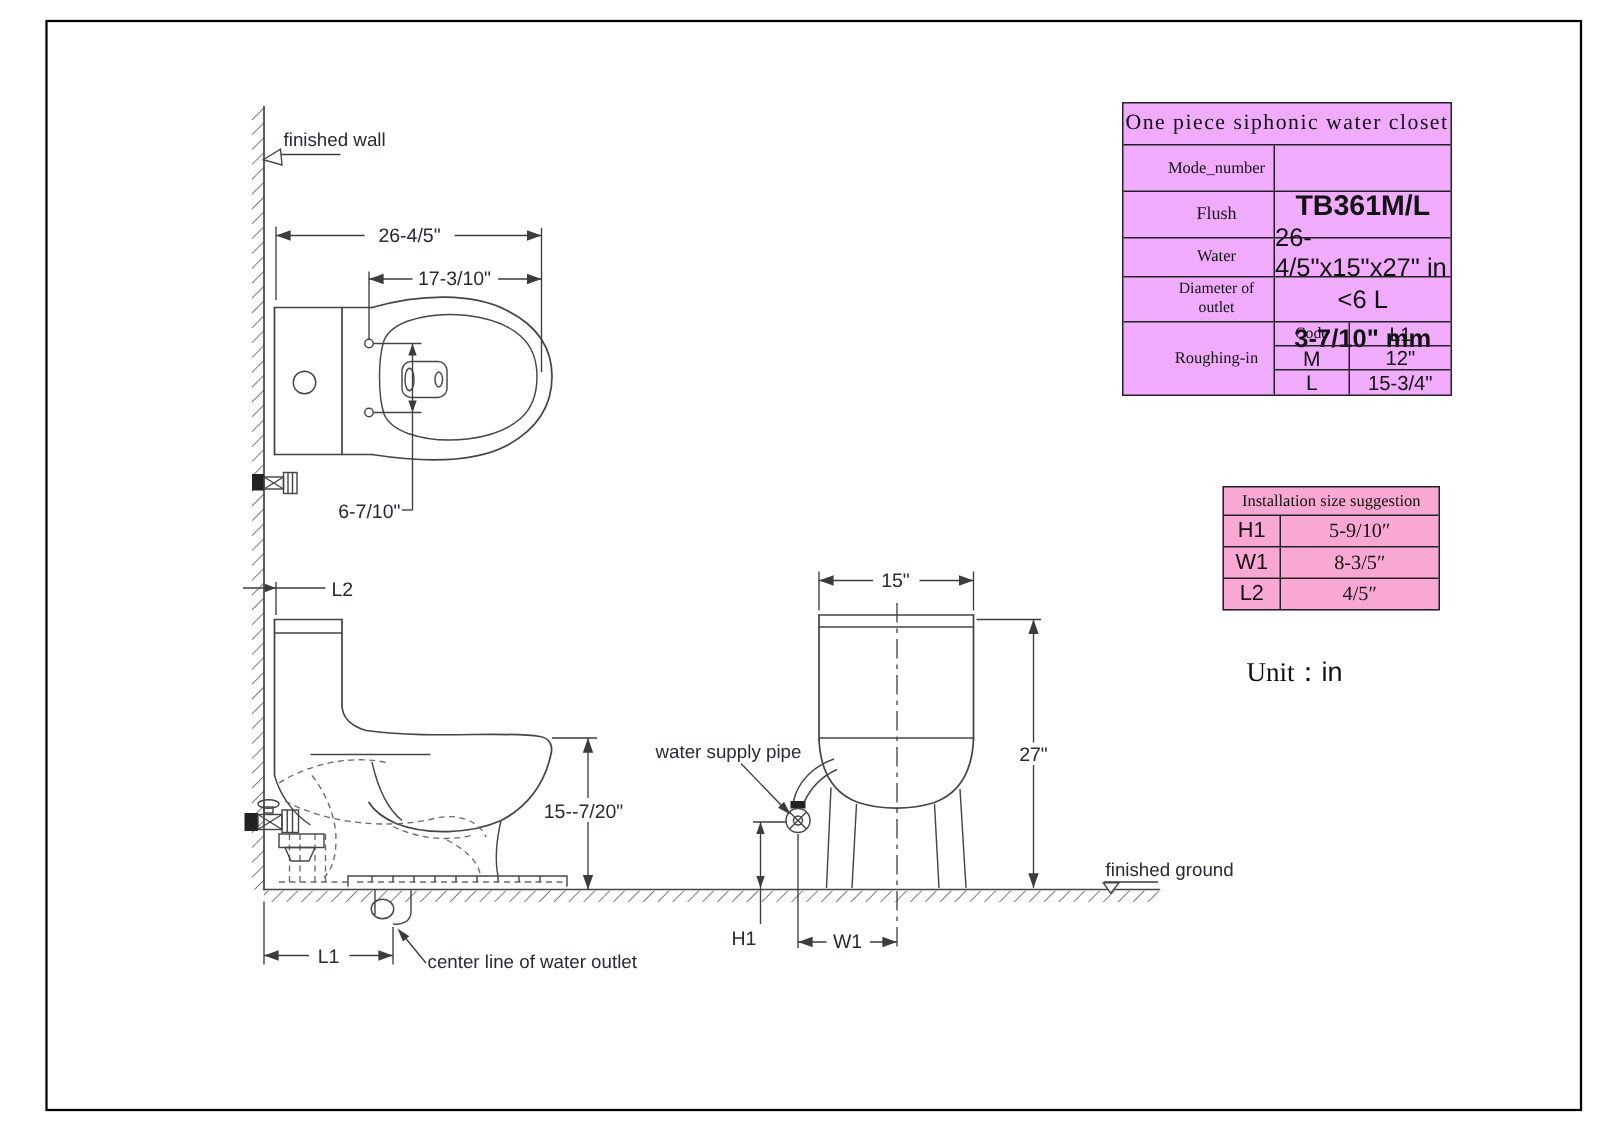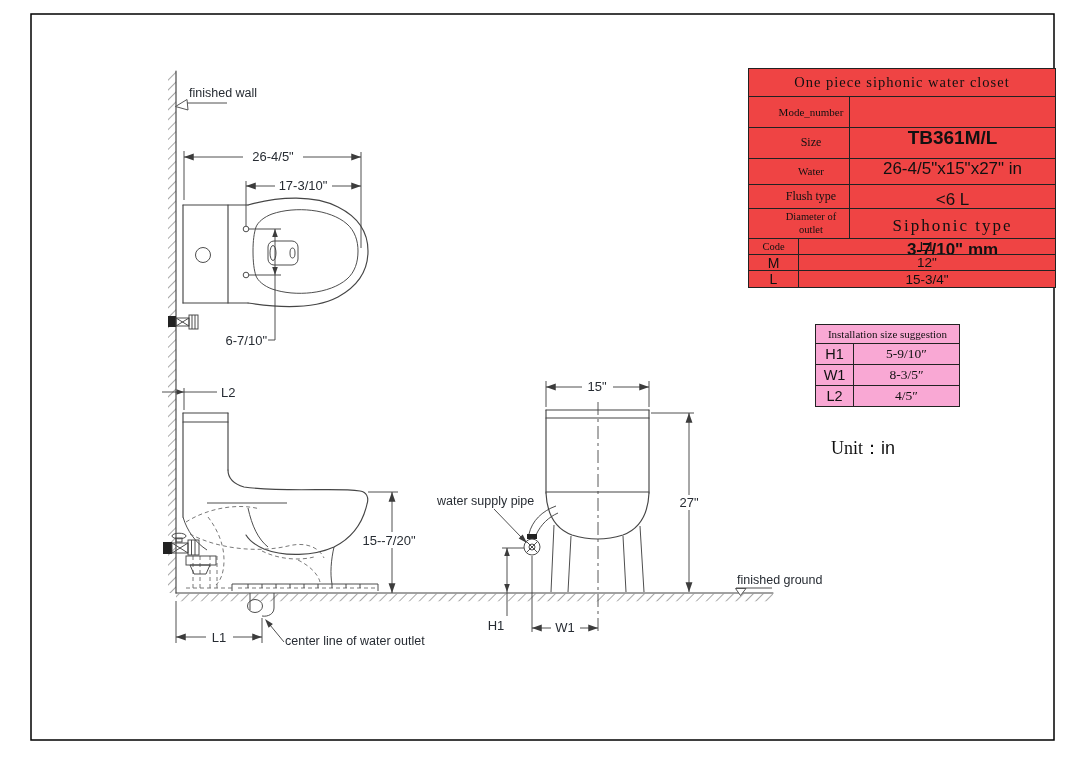--- a/index.html
+++ b/index.html
@@ -1,22 +1,22 @@
 <!DOCTYPE html>
 <html><head>
 <meta charset="utf-8">
 <style>
   html,body { margin:0; padding:0; background:#fff; }
   #page { position:relative; width:1082px; height:762px; background:#fff; overflow:hidden;
           font-family:"Liberation Sans", sans-serif; color:#222; }
   #drawing { position:absolute; left:0; top:0; }
 
   
-  .spec { position:absolute; left:748px; top:68px; width:308px; box-sizing:border-box;
-          border:1.5px solid #222; background:#ef4444; color:#111;
+  .spec { position:absolute; left:748px; top:68px; width:220px; box-sizing:border-box;
+          border:1.5px solid #222; background:#f0abfc; color:#111;
           font-family:"Liberation Serif", serif; }
   .spec-h { height:27px; display:flex; align-items:center; justify-content:center;
             font-size:14.5px; letter-spacing:1px; border-bottom:1.2px solid #222; }
   .srow { display:flex; border-bottom:1.2px solid #222; }
   .srow.last { border-bottom:none; }
   .slabel { width:77px; box-sizing:border-box; border-right:1.2px solid #222;
             display:flex; align-items:center; justify-content:center; text-align:center;
             font-size:11px; line-height:1.15; padding:0 2px;margin-left:24px; }
   .sval { flex:1; display:flex; align-items:center; justify-content:center;margin-top:41px; }
   .v-mode { font-family:"Liberation Sans",sans-serif; font-weight:700; font-size:19px; }
@@ -292,36 +292,33 @@
 </svg>
 
 <div class="spec">
   <div class="spec-h">One piece siphonic water closet</div>
 
   <div class="srow" style="height:30px">
     <div class="slabel">Mode_number</div>
     <div class="sval v-mode">TB361M/L</div>
   </div>
   <div class="srow" style="height:30px">
-    <div class="slabel" style="font-size:12px">Size</div>
+    <div class="slabel" style="font-size:12px">Flush</div>
     <div class="sval v-size">26-4/5"x15"x27" in</div>
   </div>
   <div class="srow" style="height:25px">
     <div class="slabel">Water</div>
     <div class="sval v-water">&lt;6  L</div>
   </div>
-  <div class="srow" style="height:23px">
-    <div class="slabel" style="font-size:12px">Flush type</div>
-    <div class="sval v-flush">Siphonic type</div>
-  </div>
   <div class="srow" style="height:29px">
     <div class="slabel" style="font-size:10.5px">Diameter of outlet</div>
     <div class="sval v-diam">3-7/10" mm</div>
   </div>
   <div class="srow last" style="height:48px">
+    <div class="slabel">Roughing-in</div>
     <div class="rough-grid">
       <div class="rcell rcode rline r-hdr-code">Code</div>
       <div class="rcell rline r-hdr-l1">L1</div>
       <div class="rcell rcode rline r-code-v">M</div>
       <div class="rcell rline r-l1-v">12"</div>
       <div class="rcell rcode r-code-v">L</div>
       <div class="rcell r-l1-v">15-3/4"</div>
     </div>
   </div>
 </div>

